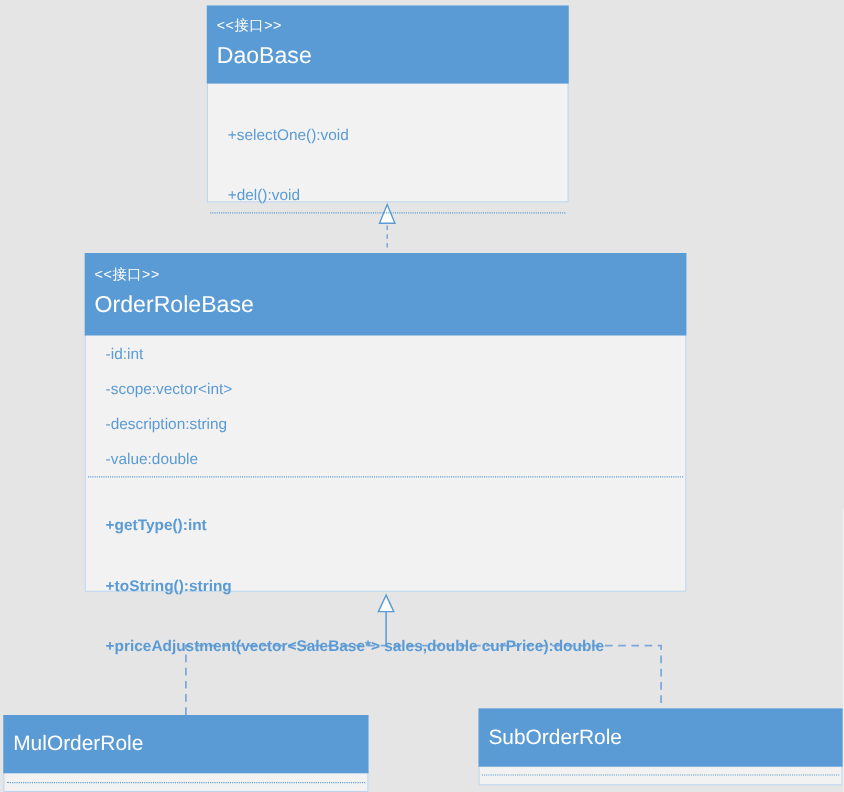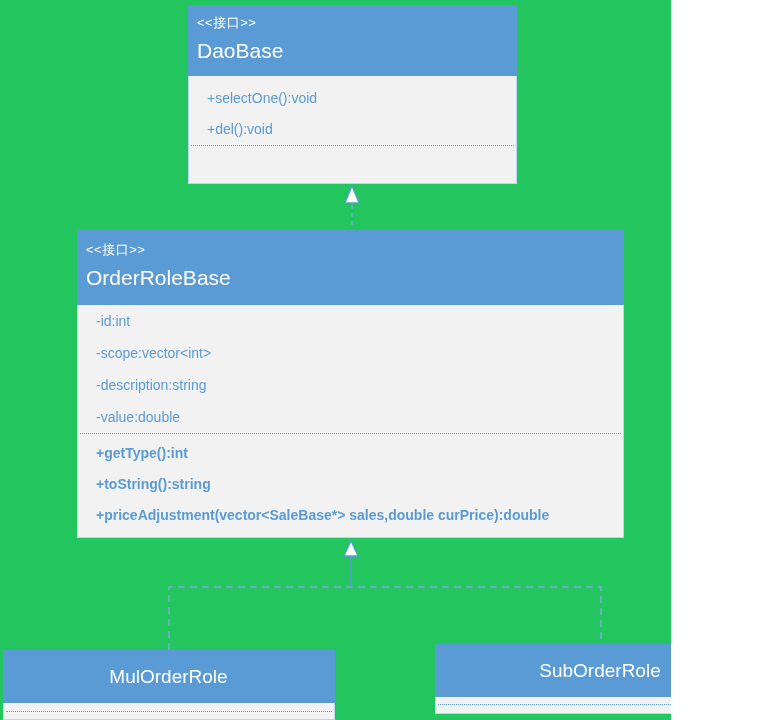--- a/index.html
+++ b/index.html
@@ -3,23 +3,23 @@
 <meta charset="utf-8">
 <style>
   html, body {
     margin: 0;
     padding: 0;
     background: #ffffff;
     font-family: "Liberation Sans", sans-serif;
   }
   .canvas {
     position: relative;
-    width: 671px;
+    width: 767px;
     height: 720px;
-    background: #22c55e;
+    background: #e5e5e5;
     overflow: hidden;
   }
   .overlay {
     position: absolute;
     left: 0;
     top: 0;
     width: 767px;
     height: 720px;
   }
   .uml-box {
@@ -42,33 +42,32 @@
   }
   .class-name {
     font-size: 21px;
     line-height: 30px;
     margin-top: 3px;
   }
   .class-name.big {
     font-size: 19px;
     line-height: 36px;
     margin-top: 0;
-    text-align: center;
   }
   .compartment {
     color: var(--member_text, #5b9bd5);
     font-size: 14px;
     padding-left: 18px;
     padding-right: 4px;
     overflow: hidden;
   }
   .member {
     white-space: nowrap;
   }
-  .lh31 .member { line-height: 31px; }
+  .lh31 .member { line-height: 31px; margin-top: 24px; }
   .lh32 .member { line-height: 32px; }
   .divider {
     border-top: 1px dotted var(--divider, #5b9bd5);
     height: 0;
     margin: 0 2px;
   }
 </style>
 </head>
 <body>
 

